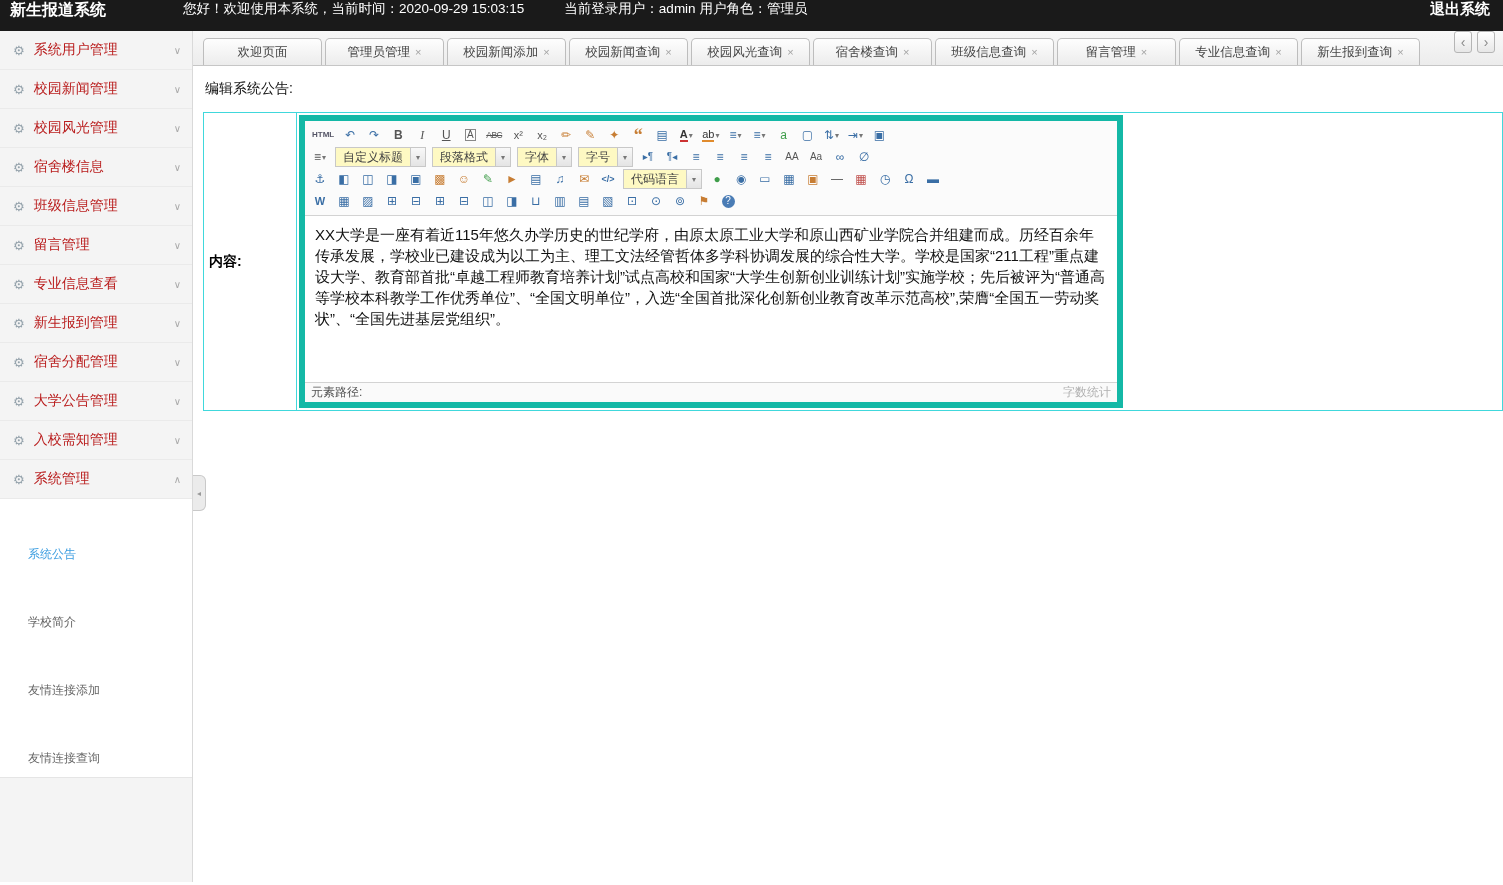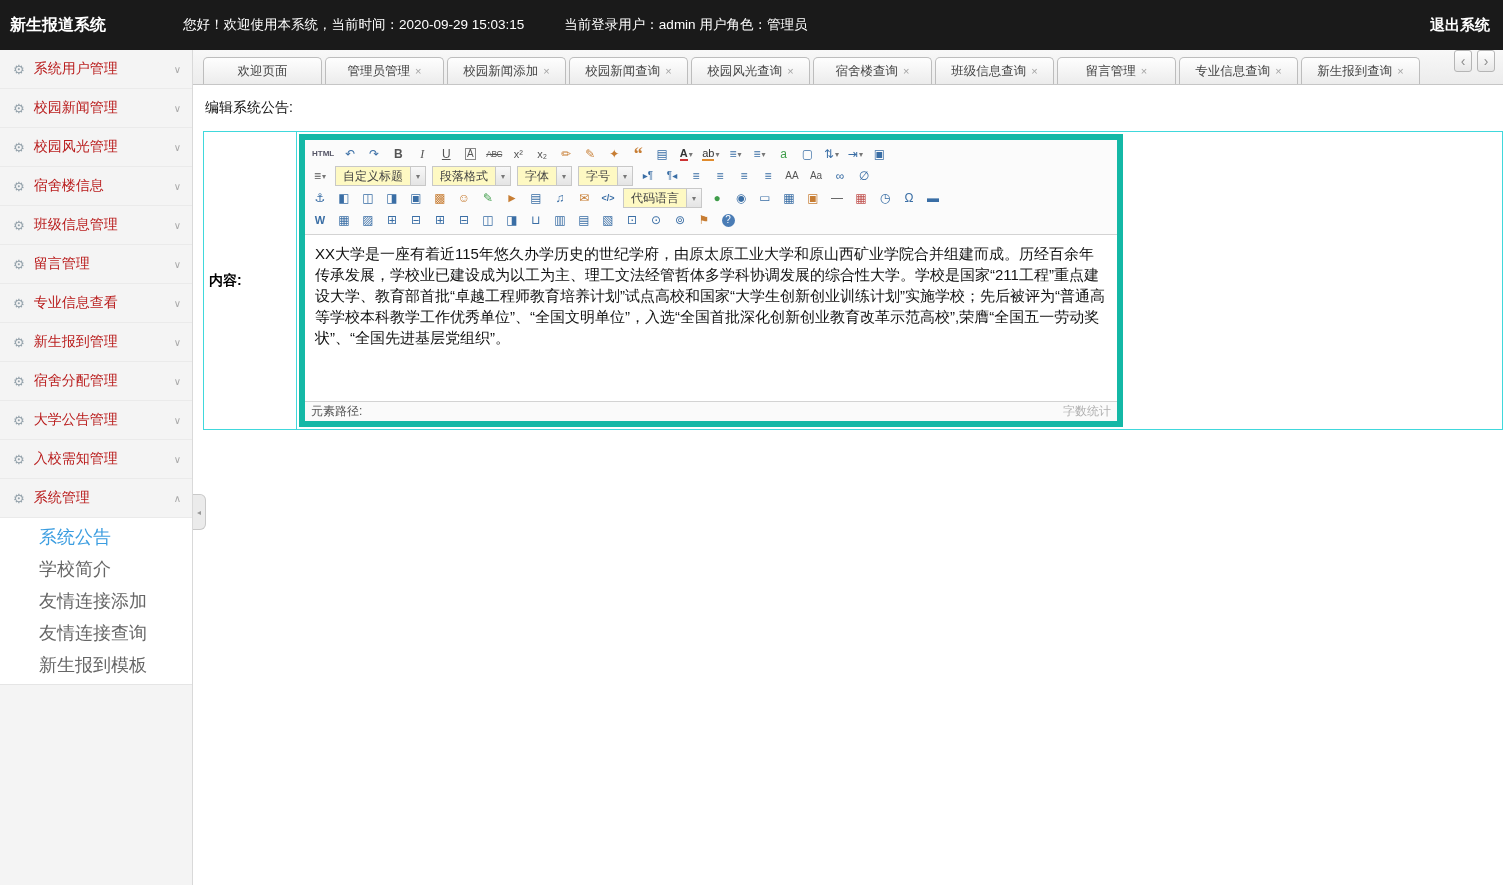--- a/index.html
+++ b/index.html
@@ -1,36 +1,36 @@
 <!DOCTYPE html>
 <html style="--header_bg: #1a1a1a; --table_border: #40d8dc; --active_blue: #3b9de0;"><head>
 <meta charset="utf-8">
 <style>
   html,body{margin:0;padding:0;width:1503px;height:885px;overflow:hidden;
     font-family:"Liberation Sans","DejaVu Sans",sans-serif;background:#fff;}
   *{box-sizing:border-box;}
 
   
-  .topbar{height:50px;background:var(--header_bg,#1a1a1a);color:#fff;display:flex;align-items:center;}
+  .topbar{height:31px;background:var(--header_bg,#1a1a1a);color:#fff;display:flex;align-items:flex-start;}
   .app-title{font-size:16px;font-weight:bold;padding:0 10px;width:183px;flex-shrink:0;}
   .welcome{font-size:13.5px;display:flex;gap:40px;white-space:nowrap;}
   .logout{margin-left:auto;font-weight:bold;font-size:15px;padding:0 13px;cursor:pointer;}
 
   
   .shell{display:flex;height:851px;position:relative;}
 
   
   .sidebar{width:193px;background:#f4f4f4;border-right:1px solid #d9d9d9;flex-shrink:0;}
   .side-item{height:39px;display:flex;align-items:center;padding:0 11px 0 13px;
     border-bottom:1px solid #eaeaea;cursor:pointer;background:#f4f4f4;}
   .gear{color:#94a2ab;font-size:13px;margin-right:9px;}
   .side-label{font-size:14px;color:#b91c1c;flex:1;}
   .chev{color:#a9a9a9;font-size:10px;}
   .subpanel{background:#fff;border-bottom:1px solid #e5e5e5;padding:3px 0;}
-  .sub-item{height:32px;line-height:32px;padding-left:39px;font-size:18px;color:#666;cursor:pointer;background:#fff;}
+  .sub-item{height:32px;line-height:32px;padding-left:28px;font-size:12px;color:#666;cursor:pointer;background:#fff;margin-top:36px;}
   .sub-item.active{color:var(--active_blue,#3b9de0);}
 
   .collapse-handle{position:absolute;left:193px;top:444px;width:13px;height:36px;background:#ebebeb;
     border:1px solid #c9c9c9;border-left:none;border-radius:0 6px 6px 0;display:flex;align-items:center;
     justify-content:center;color:#999;font-size:8px;cursor:pointer;z-index:5;}
 
   
   .content{flex:1;display:flex;flex-direction:column;background:#fff;min-width:0;}
 
   
@@ -203,23 +203,20 @@
         </div>
 
         <div class="sub-item" data-name="sidebar-subitem">
           <span data-name="sidebar-subitem-label">友情连接添加</span>
         </div>
 
         <div class="sub-item" data-name="sidebar-subitem">
           <span data-name="sidebar-subitem-label">友情连接查询</span>
         </div>
 
-        <div class="sub-item" data-name="sidebar-subitem">
-          <span data-name="sidebar-subitem-label">新生报到模板</span>
-        </div>
       </div>
   </aside>
 
   <div class="collapse-handle" data-name="sidebar-collapse-handle">
     <span data-name="collapse-arrow-icon">◂</span>
   </div>
 
   <div class="content" data-name="content-area">
 
     <div class="tabbar" data-name="tab-bar">

